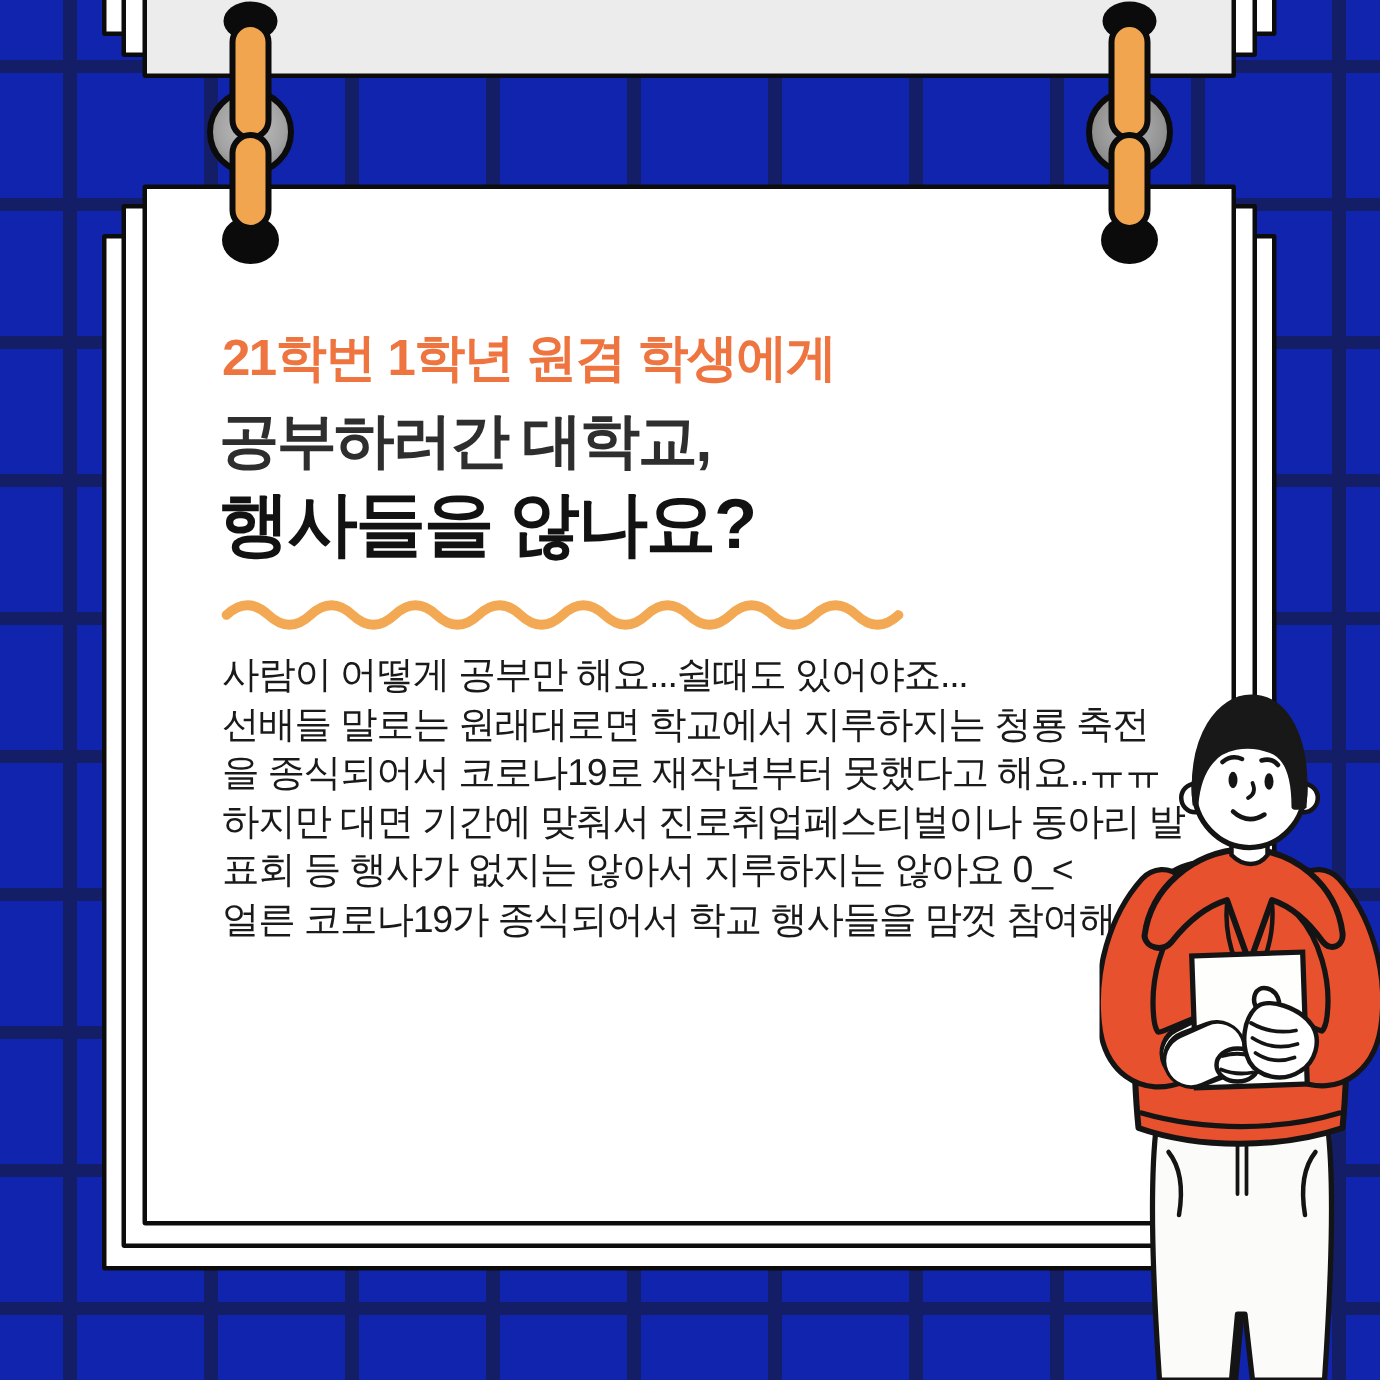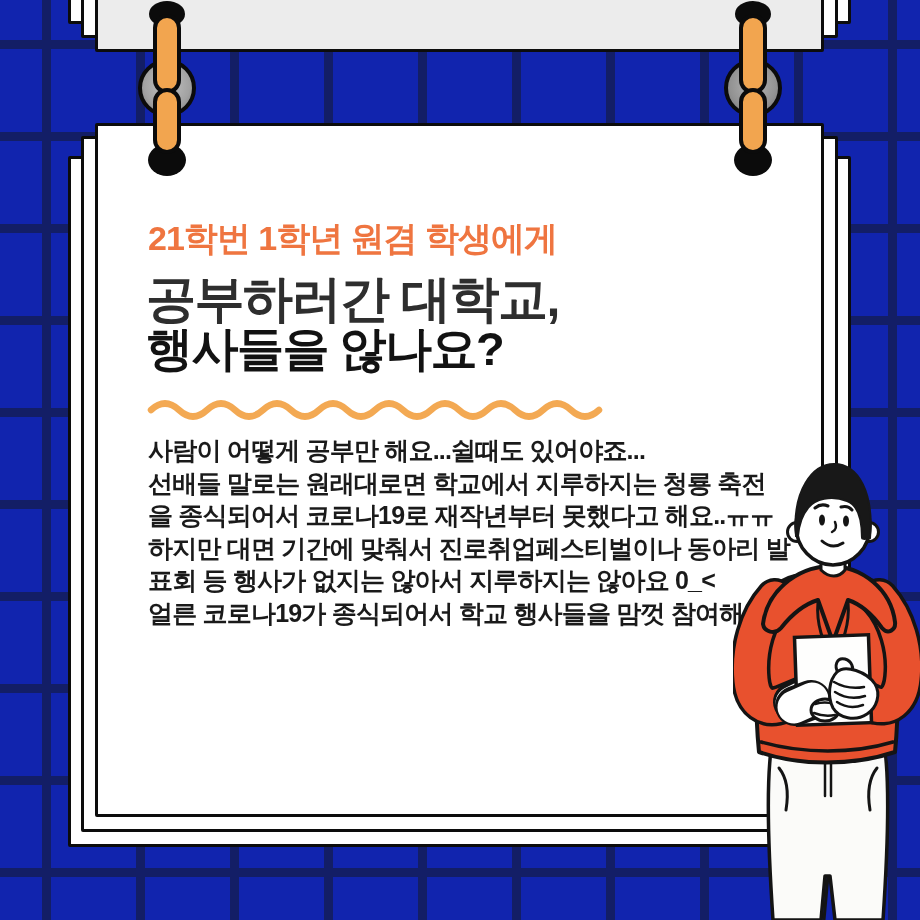--- a/index.html
+++ b/index.html
@@ -21,24 +21,24 @@
   
   .main-back2{left:68px;top:156px;width:783px;height:691px;z-index:1;}
   .main-back1{left:81px;top:136px;width:757px;height:696px;z-index:2;}
   .main-front{left:95px;top:123px;width:729px;height:694px;z-index:3;}
   .ring{position:absolute;top:0;width:64px;height:190px;z-index:7;}
   .ring.left{left:135px;}
   .ring.right{left:721px;}
   .character{position:absolute;left:733px;top:452px;width:187px;height:468px;z-index:8;}
   
   .tagline{position:absolute;left:50px;top:90px;font-size:34px;font-weight:700;color:#EF7540;letter-spacing:-1px;white-space:nowrap;}
-  .title1{position:absolute;left:48px;top:140px;font-size:50px;font-weight:600;color:#2E2E2E;letter-spacing:-1.5px;white-space:nowrap;}
+  .title1{position:absolute;left:48px;top:140px;font-size:40px;font-weight:600;color:#2E2E2E;letter-spacing:-1.5px;white-space:nowrap;}
   .title2{position:absolute;left:48px;top:192px;font-size:47px;font-weight:900;color:#121212;letter-spacing:-1.5px;white-space:nowrap;}
   .wave{position:absolute;left:47px;top:268px;}
-  .body-text{position:absolute;left:50px;top:308px;width:648px;font-size:25px;font-weight:700;color:#1A1A1A;letter-spacing:-0.8px;}
+  .body-text{position:absolute;left:50px;top:308px;width:648px;font-size:25px;font-weight:400;color:#1A1A1A;letter-spacing:-0.8px;}
   .body-text .line{height:32.5px;line-height:32.5px;white-space:nowrap;}
 </style>
 </head>
 <body>
 
 <div class="canvas">
 
   <div class="sheet main-back2"></div>
   <div class="sheet main-back1"></div>
   <div class="sheet main-front">

